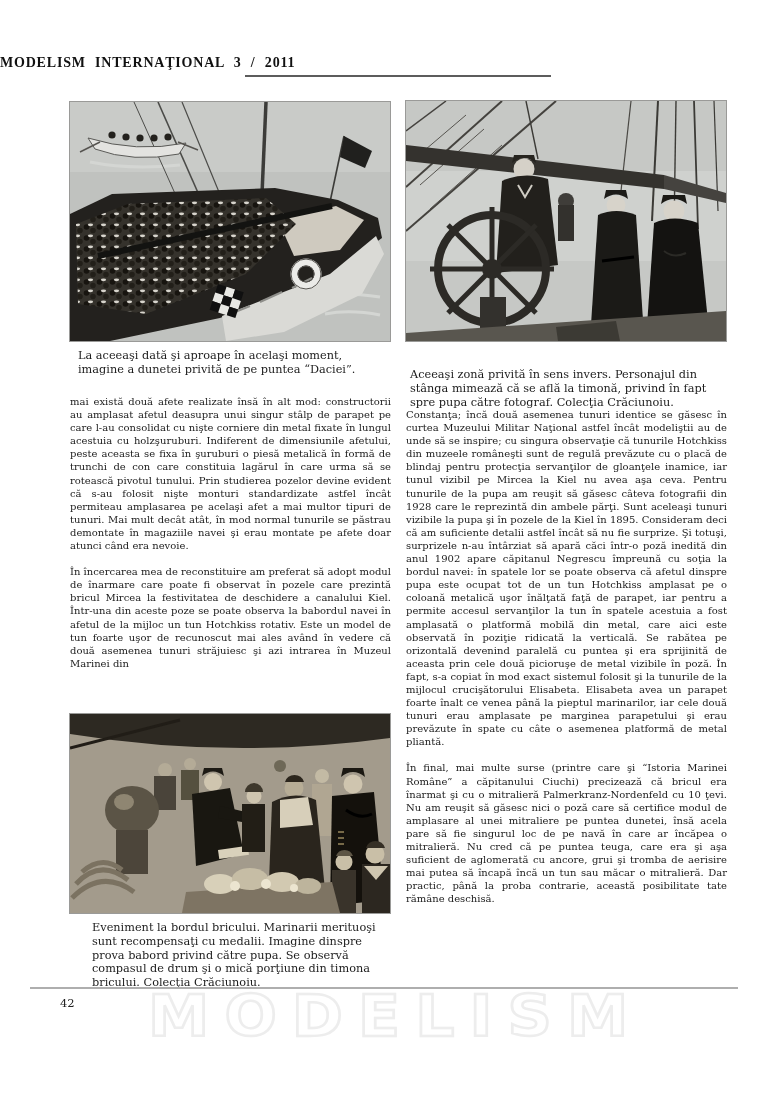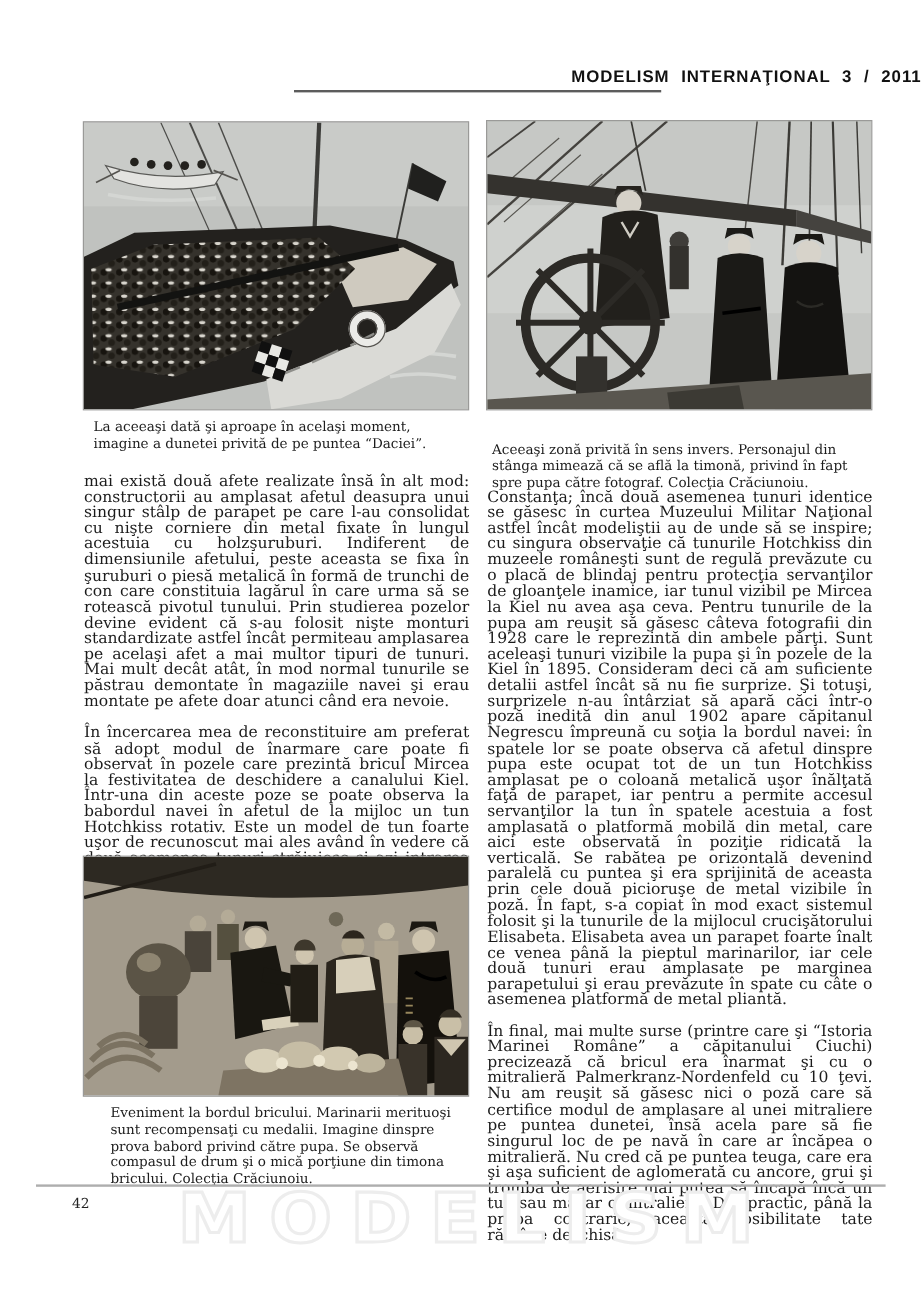--- a/index.html
+++ b/index.html
@@ -8,22 +8,22 @@
     width: 768px;
     height: 1097px;
     background: #ffffff;
     font-family: "DejaVu Serif", serif;
     color: #1b1b1b;
     overflow: hidden;
   }
   .header-title {
     position: absolute;
     top: 55px; left: 0; width: 768px;
-    text-align: right;
-    font-family: Liberation Sans, sans-serif;
+    text-align: left;
+    font-family: Liberation Serif, serif;
     font-weight: bold;
     font-size: 14px;
     letter-spacing: 0.8px;
     word-spacing: 5px;
     color: #111111;
   }
   .header-rule {
     position: absolute;
     top: 75px; left: 245px; width: 306px; height: 2px;
     background: #5c5c5c;
@@ -36,21 +36,21 @@
   .photo svg { display: block; width: 100%; height: 100%; }
   .caption {
     position: absolute;
     font-size: 11.3px;
     line-height: 13.8px;
     color: #1c1c1c;
   }
   .col {
     position: absolute;
     width: 321px;
-    font-size: 13px;
+    font-size: 10px;
     line-height: 13.1px;
     text-align: justify;
   }
   .col p { margin: 0 0 13px 0; }
   .footer-rule {
     position: absolute;
     top: 987px; left: 30px; width: 708px; height: 1.5px;
     background: #aeaeae;
   }
   .page-number {

